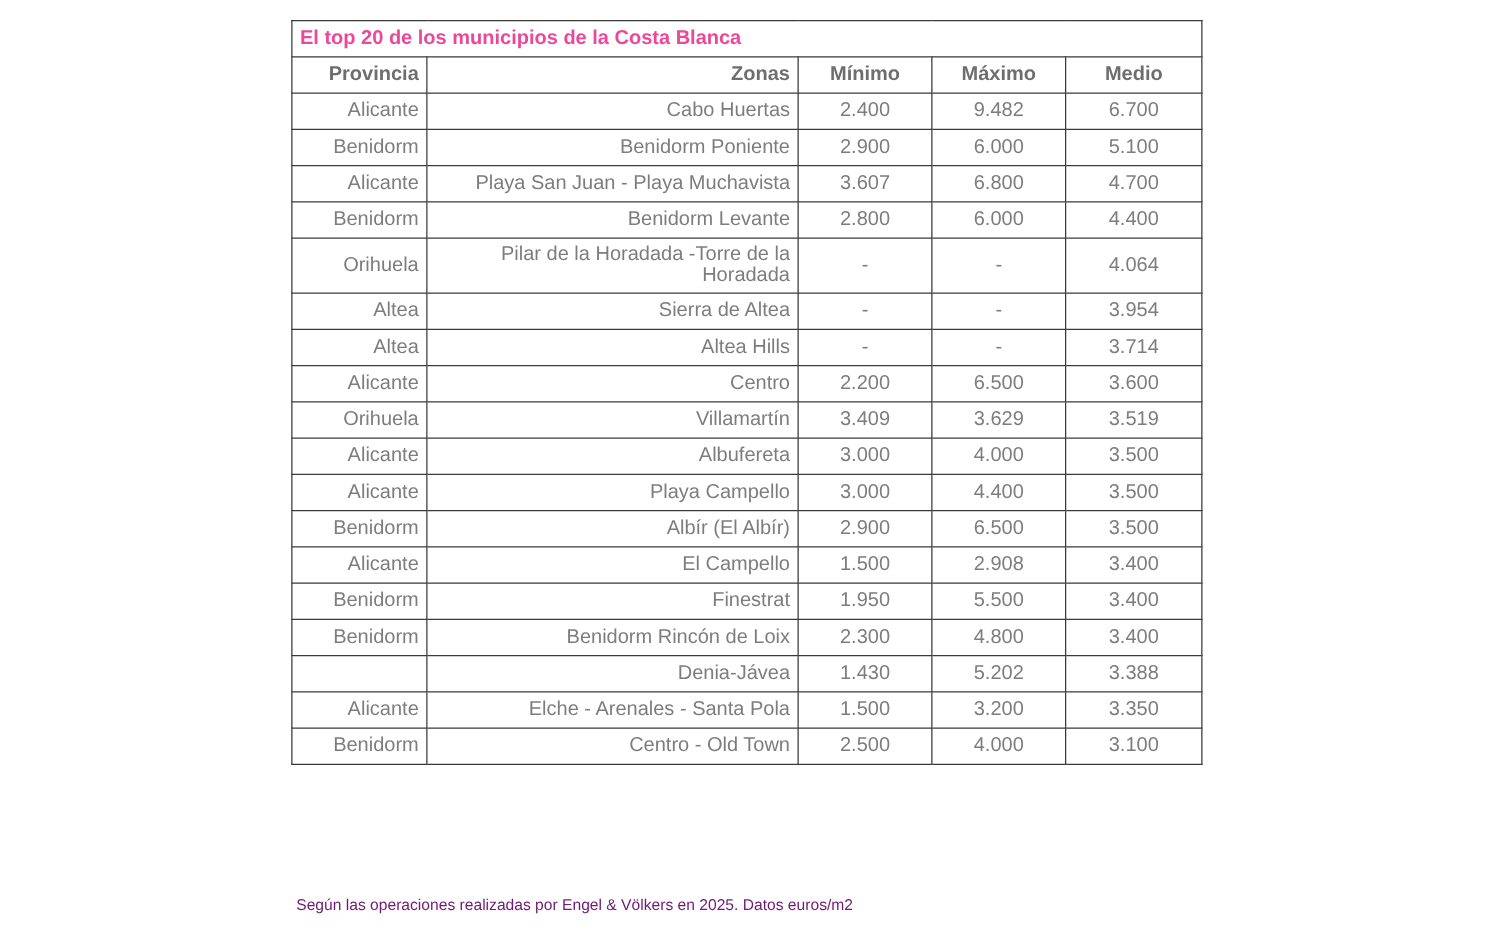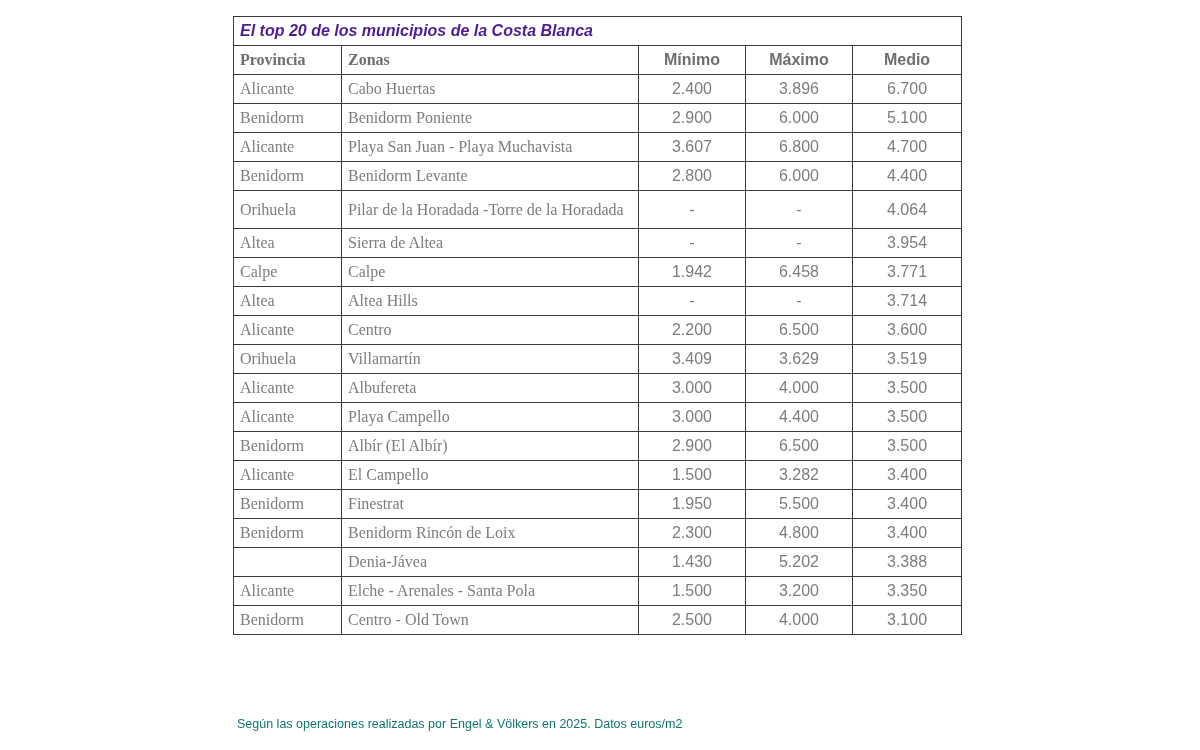--- a/index.html
+++ b/index.html
@@ -4,25 +4,25 @@
 <style>
   html, body { margin: 0; padding: 0; background: #ffffff; }
   body { width: 1200px; height: 750px; position: relative; overflow: hidden;
          font-family: "Liberation Sans", sans-serif; color: #7a7a7a; }
   .wrap { position: absolute; left: 233px; top: 16px; width: 728px; }
   table { border-collapse: collapse; width: 728px; table-layout: fixed; }
   td, th { border: 1px solid #3a3a3a; font-size: 16px; line-height: 19px;
            padding: 4px 6px 5px 6px; height: 19px; vertical-align: middle; }
   th { font-weight: bold; color: #6e6e6e; }
   td { color: #7d7d7d; }
-  .title-cell { text-align: left; font-weight: bold; color: #4c1d95; padding: 4px 16px 5px 6px; font-style: italic; }
-  .l { text-align: left; font-family: Liberation Serif, serif; }
+  .title-cell { text-align: left; font-weight: bold; color: #ec4899; padding: 4px 16px 5px 6px; }
+  .l { text-align: right; }
   .c { text-align: center; }
   .tall td { height: 28px; line-height: 17px; }
-  .note { position: absolute; left: 237px; top: 717px; font-size: 12.5px; color: #0f766e; }
+  .note { position: absolute; left: 237px; top: 717px; font-size: 12.5px; color: #701a75; }
 </style>
 </head>
 <body>
 
 <div class="wrap">
   <table>
     <colgroup>
       <col style="width:108px">
       <col style="width:297px">
       <col style="width:107px">
@@ -39,21 +39,21 @@
         <th class="c">Mínimo</th>
         <th class="c">Máximo</th>
         <th class="c">Medio</th>
       </tr>
     </thead>
     <tbody id="rows">
         <tr>
           <td class="l">Alicante</td>
           <td class="l">Cabo Huertas</td>
           <td class="c">2.400</td>
-          <td class="c">3.896</td>
+          <td class="c">9.482</td>
           <td class="c">6.700</td>
         </tr>
         <tr>
           <td class="l">Benidorm</td>
           <td class="l">Benidorm Poniente</td>
           <td class="c">2.900</td>
           <td class="c">6.000</td>
           <td class="c">5.100</td>
         </tr>
         <tr>
@@ -76,27 +76,20 @@
           <td class="c">-</td>
           <td class="c">-</td>
           <td class="c">4.064</td>
         </tr>
         <tr>
           <td class="l">Altea</td>
           <td class="l">Sierra de Altea</td>
           <td class="c">-</td>
           <td class="c">-</td>
           <td class="c">3.954</td>
-        </tr>
-        <tr>
-          <td class="l">Calpe</td>
-          <td class="l">Calpe</td>
-          <td class="c">1.942</td>
-          <td class="c">6.458</td>
-          <td class="c">3.771</td>
         </tr>
         <tr>
           <td class="l">Altea</td>
           <td class="l">Altea Hills</td>
           <td class="c">-</td>
           <td class="c">-</td>
           <td class="c">3.714</td>
         </tr>
         <tr>
           <td class="l">Alicante</td>
@@ -130,21 +123,21 @@
           <td class="l">Benidorm</td>
           <td class="l">Albír (El Albír)</td>
           <td class="c">2.900</td>
           <td class="c">6.500</td>
           <td class="c">3.500</td>
         </tr>
         <tr>
           <td class="l">Alicante</td>
           <td class="l">El Campello</td>
           <td class="c">1.500</td>
-          <td class="c">3.282</td>
+          <td class="c">2.908</td>
           <td class="c">3.400</td>
         </tr>
         <tr>
           <td class="l">Benidorm</td>
           <td class="l">Finestrat</td>
           <td class="c">1.950</td>
           <td class="c">5.500</td>
           <td class="c">3.400</td>
         </tr>
         <tr>

